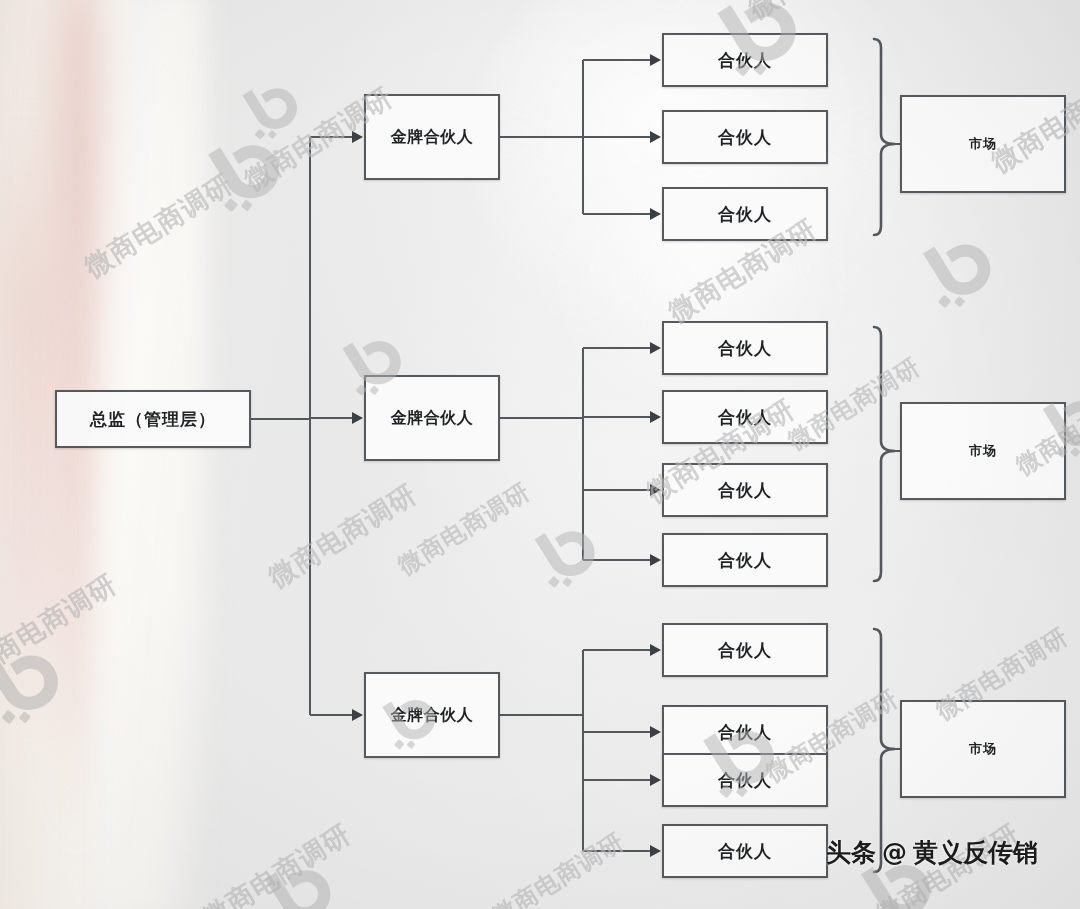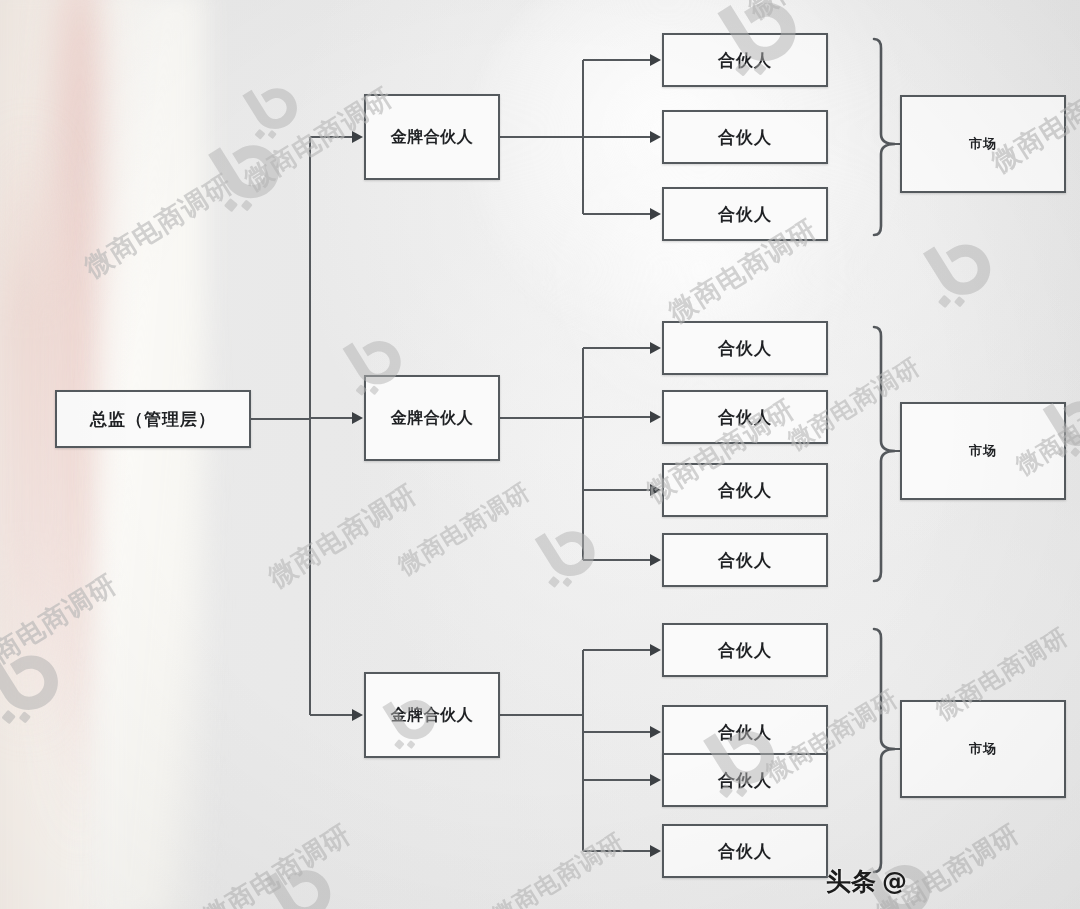--- a/index.html
+++ b/index.html
@@ -319,18 +319,19 @@
             <path d="M22 8 L40 8 L40 56 C40 66 48 73 58 73 C68 73 76 66 76 56 C76 46 68 39 58 39 L49 39 L49 23 L59 23 C78 23 93 38 93 56 C93 75 78 90 59 90 C40 90 22 75 22 56 Z"></path>
             <rect x="6" y="72" width="13" height="13" rx="2" transform="rotate(-18 12 78)"></rect>
             <rect x="24" y="84" width="11" height="11" rx="2" transform="rotate(-18 29 89)"></rect>
           </g>
         </svg>
       </div>
     </div>
 
   <div class="bg-layer bg-vign"></div>
 
-  <div class="credit" style="left:826px;top:865px;text-align:right;">
+  <div class="credit" style="left:826px;top:836px;text-align:right;">
     <span>头条</span>
     <span class="credit-sep">@</span>
+    <span>黄义反传销</span>
   </div>
 
 </div>
 
 </body></html>

